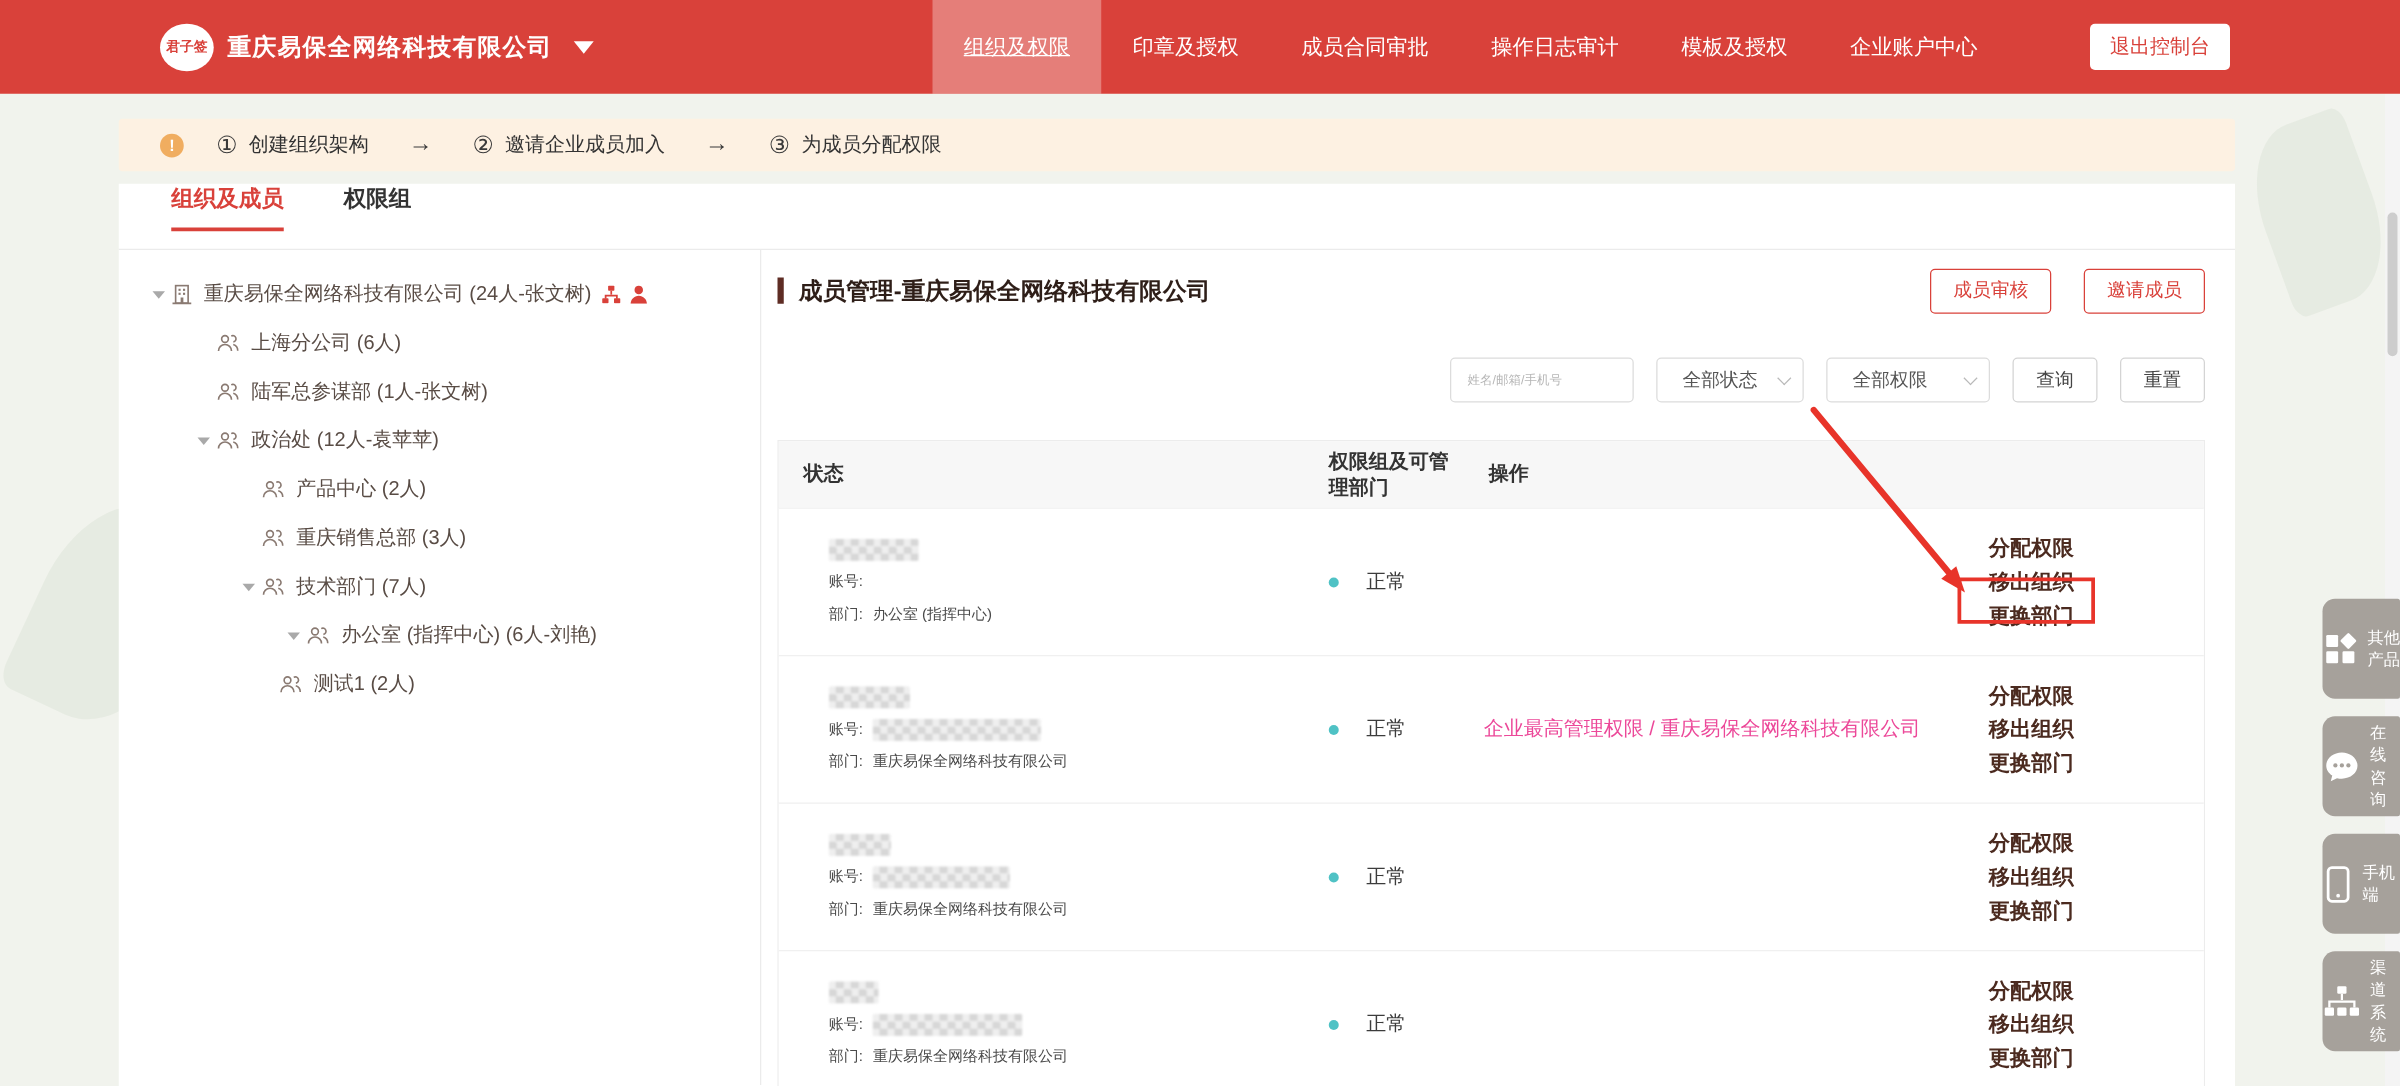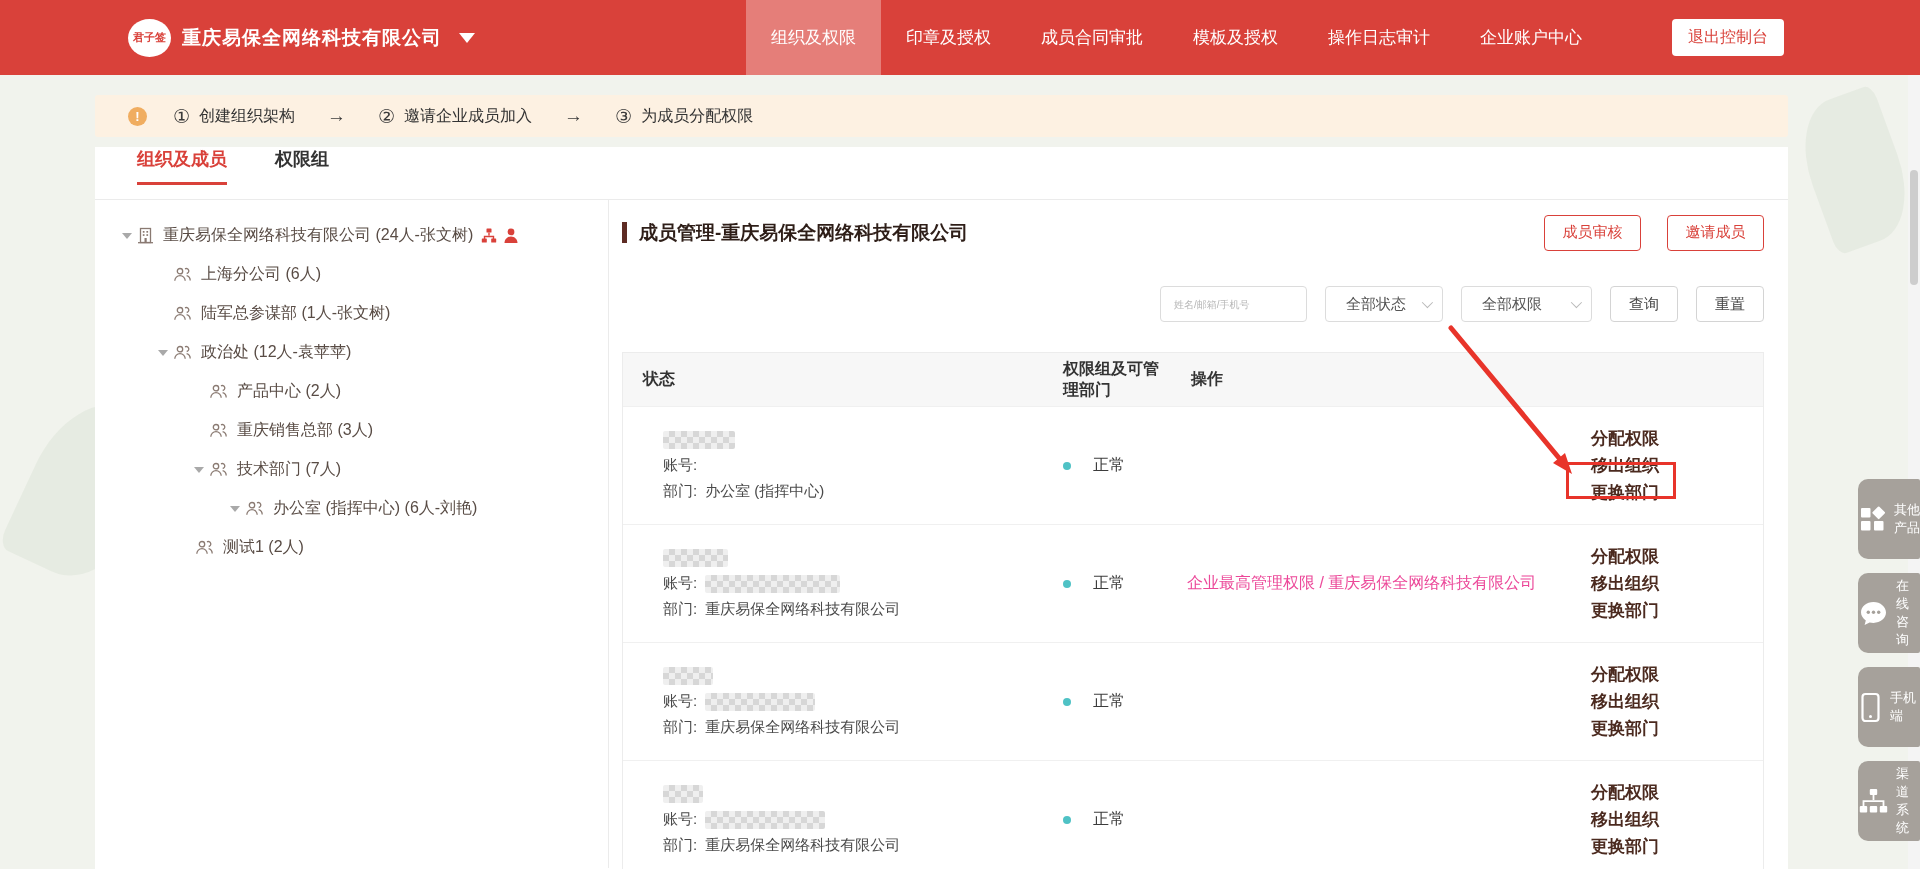--- a/index.html
+++ b/index.html
@@ -13,21 +13,21 @@
   .leaf { position:absolute; border-radius:50% 10% 50% 10%; background:rgba(160,178,150,.12); pointer-events:none; }
 
   
   .topbar { position:absolute; left:0; top:0; width:1920px; height:75px; background:#d9413a; z-index:20; }
   .brand { position:absolute; left:128px; top:0; height:75px; display:flex; align-items:center; gap:11px; cursor:pointer; }
   .logo { width:43px; height:38px; background:#fff; border-radius:50%; color:#d9413a; font-size:11px; font-weight:bold; display:flex; align-items:center; justify-content:center; }
   .brand-name { color:#fff; font-size:19px; font-weight:bold; letter-spacing:1px; }
   .brand-caret { width:0; height:0; border-left:8px solid transparent; border-right:8px solid transparent; border-top:10px solid #fff; margin-left:6px; }
   .topnav { position:absolute; left:746px; top:0; height:75px; display:flex; }
   .nav-item { height:75px; display:flex; align-items:center; padding:0 25px; color:#fff; font-size:17px; cursor:pointer; white-space:nowrap; }
-  .nav-item.active { background:rgba(255,255,255,.32); }
+  .nav-item.active { background:rgba(255,255,255,.32);text-decoration:underline; }
   .exit-btn { position:absolute; left:1672px; top:19px; height:37px; padding:0 16px; background:#fff; color:#d9413a; font-size:16px; border:none; border-radius:4px; cursor:pointer; }
 
   
   .scroll-track { position:absolute; right:0; top:75px; width:12px; height:794px; background:#f4f4f4; z-index:5; }
   .scroll-thumb { position:absolute; right:2px; top:95px; width:8px; height:115px; border-radius:4px; background:#cdcdcd; }
 
   
   .stepbar { position:absolute; left:95px; top:95px; width:1693px; height:42px; background:#fdf1e2; border-radius:3px; display:flex; align-items:center; padding-left:33px; z-index:10; }
   .warn-icon { width:19px; height:19px; border-radius:50%; background:#f0ad60; color:#fff; font-size:13px; font-weight:bold; display:flex; align-items:center; justify-content:center; margin-right:26px; }
   .step { display:flex; align-items:center; gap:9px; font-size:16px; color:#333; white-space:nowrap; }
@@ -67,21 +67,21 @@
   .chev { width:8px; height:8px; border-right:1.6px solid #b9b9b9; border-bottom:1.6px solid #b9b9b9; transform:rotate(45deg) translateY(-2px); }
   .sm-btn { width:68px; height:36px; border:1px solid #d4d4d4; background:#fff; border-radius:4px; font-size:15px; color:#444; cursor:pointer; }
 
   
   .m-table { margin-top:30px; border:1px solid #ececec; }
   .t-header, .t-row { display:grid; grid-template-columns:420px 124px 400px 1fr; }
   .t-header { height:53px; background:#f7f7f7; align-items:center; font-weight:bold; font-size:16px; color:#333; }
   .t-header .h1 { padding-left:40px; } .t-header .h2 { padding-left:20px; }
   .t-header .h3 { padding-left:20px; } .t-header .h4 { padding-left:24px; }
   .t-row { height:118px; border-top:1px solid #f0f0f0; background:#fff; }
-  .cell-info { padding-left:40px; display:flex; flex-direction:column; justify-content:center; gap:8px; font-size:15px; color:#4a4a4a; }
+  .cell-info { padding-left:40px; display:flex; flex-direction:column; justify-content:center; gap:8px; font-size:12px; color:#4a4a4a; }
   .info-line { height:18px; display:flex; align-items:center; gap:8px; white-space:nowrap; }
   .blur-block { height:18px; border-radius:2px;
     background:repeating-conic-gradient(#d7d7d7 0% 25%, #efefef 0% 50%) 0 0/12px 12px;
     filter:blur(.7px); }
   .cell-status { padding-left:20px; display:flex; align-items:center; gap:22px; font-size:16px; color:#3c3c3c; }
   .dot { width:8px; height:8px; border-radius:50%; background:#4fc2c5; }
   .cell-perm { padding-left:20px; display:flex; align-items:center; font-size:16px; color:#ec4899; white-space:nowrap; }
   .cell-actions { padding-left:24px; display:flex; flex-direction:column; justify-content:center; }
   .action-link { font-size:17px; font-weight:bold; color:#4b2a1f; line-height:27px; cursor:pointer; width:max-content; }
 
@@ -102,22 +102,22 @@
 <header class="topbar">
   <div class="brand">
     <div class="logo">君子签</div>
     <div class="brand-name">重庆易保全网络科技有限公司</div>
     <div class="brand-caret"></div>
   </div>
   <nav class="topnav">
       <div class="nav-item active">组织及权限</div>
       <div class="nav-item">印章及授权</div>
       <div class="nav-item">成员合同审批</div>
+      <div class="nav-item">操作日志审计</div>
       <div class="nav-item">模板及授权</div>
-      <div class="nav-item">操作日志审计</div>
       <div class="nav-item">企业账户中心</div>
     </nav>
   <button class="exit-btn">退出控制台</button>
 </header>
 
 <div class="scroll-track">
   <div class="scroll-thumb"></div>
 </div>
 
 <div class="stepbar">
@@ -271,21 +271,21 @@
           <span class="tree-icon">
             <svg width="19" height="15" viewBox="0 0 19 15" fill="none" stroke="#8a7a72" stroke-width="1.3">
               <circle cx="7" cy="4.2" r="2.7"></circle>
               <path d="M1.8 13.8c0-2.9 2.3-5.2 5.2-5.2s5.2 2.3 5.2 5.2"></path>
               <path d="M12 1.9a2.5 2.5 0 1 1 1.7 4.6"></path>
               <path d="M13.6 8.6c2.1.6 3.6 2.5 3.6 4.9"></path>
             </svg>
           </span>
           <span>办公室 (指挥中心) (6人-刘艳)</span>
         </div>
-        <div class="tree-row" style="padding-left: 80px;">
+        <div class="tree-row" style="padding-left: 108px;">
           <span class="tree-arrow"></span>
           <span class="tree-icon">
             <svg width="19" height="15" viewBox="0 0 19 15" fill="none" stroke="#8a7a72" stroke-width="1.3">
               <circle cx="7" cy="4.2" r="2.7"></circle>
               <path d="M1.8 13.8c0-2.9 2.3-5.2 5.2-5.2s5.2 2.3 5.2 5.2"></path>
               <path d="M12 1.9a2.5 2.5 0 1 1 1.7 4.6"></path>
               <path d="M13.6 8.6c2.1.6 3.6 2.5 3.6 4.9"></path>
             </svg>
           </span>
           <span>测试1 (2人)</span>

